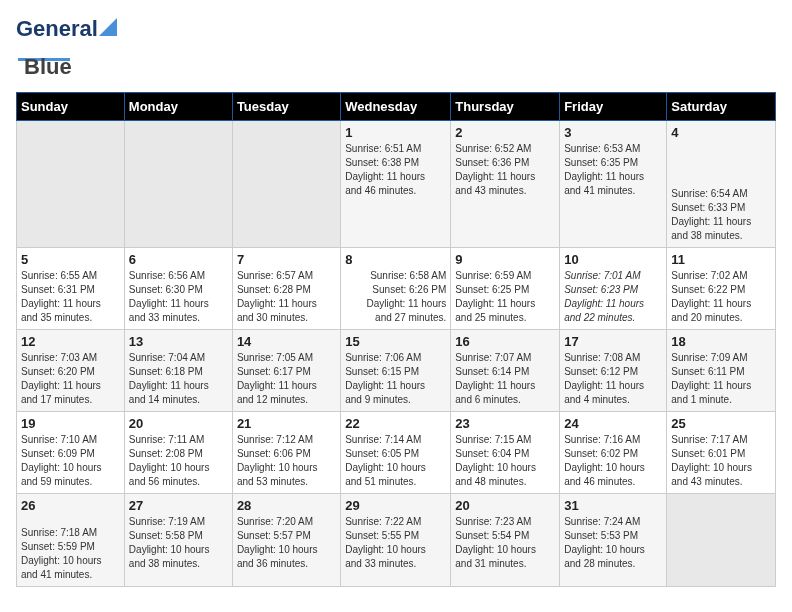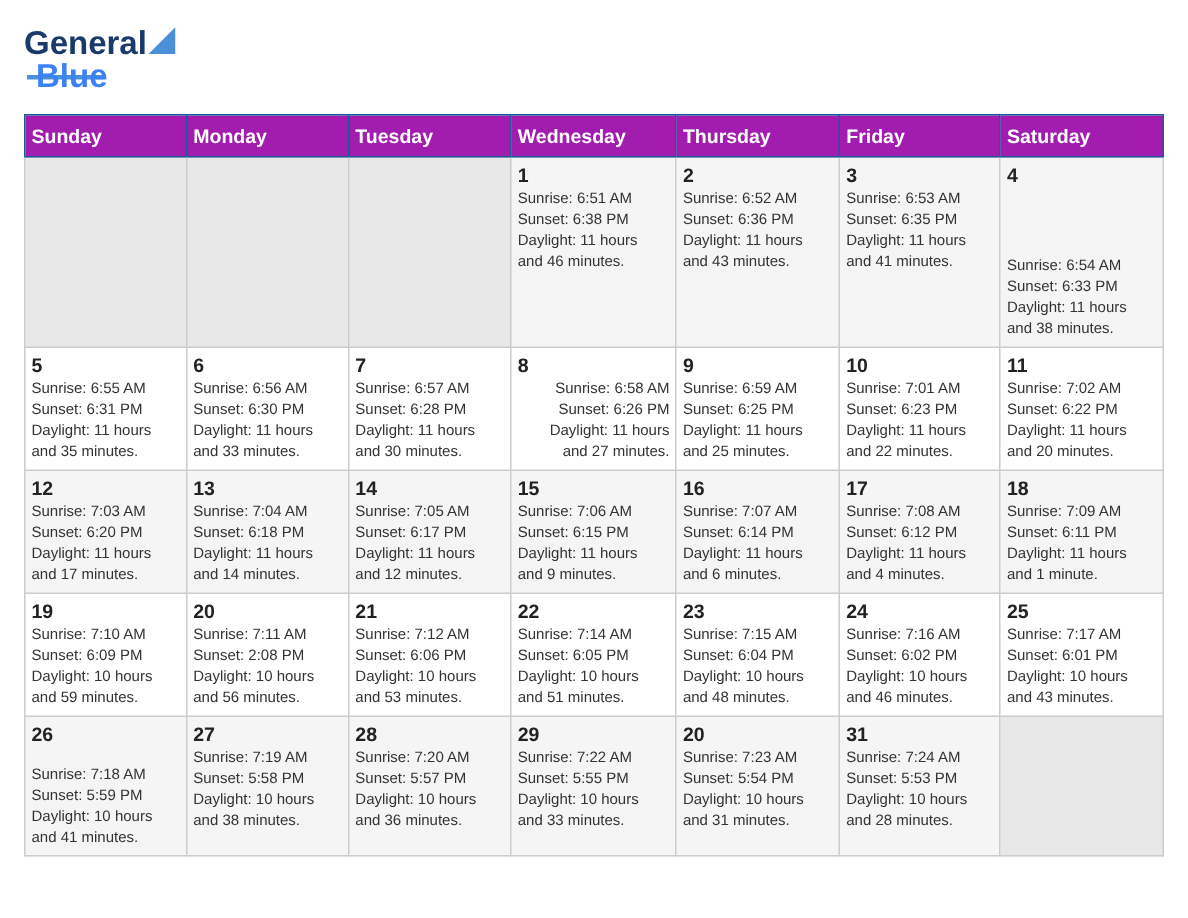--- a/index.html
+++ b/index.html
@@ -32,21 +32,21 @@
     .location {
       font-size: 16px;
       color: #333;
     }
     table {
       width: 100%;
       border-collapse: collapse;
       border: 1px solid #ccc;
     }
     thead tr th {
-      background: #a21caf;
+      background: #000000;
       color: #fff;
       font-size: 13px;
       font-weight: bold;
       padding: 6px 4px;
       text-align: left;
       border: 1px solid #1a5a9a;
     }
     tbody tr td {
       vertical-align: top;
       padding: 4px 4px;
@@ -84,21 +84,21 @@
 <div class="header">
   <div class="logo">
     <div style="display:flex; align-items:center;">
       <span style="font-size:22px; font-weight:bold; color:#1a3a6b;">General</span>
       <svg width="18" height="18" viewBox="0 0 18 18" style="margin-left:1px; margin-top:-4px;">
         <polygon points="0,18 18,18 18,0" fill="#4a90d9"></polygon>
       </svg>
     </div>
     <div style="display:flex; align-items:center; margin-top:-4px; padding-left:2px;">
       <div style="width:52px; height:3px; background:#4a90d9; margin-right:3px;"></div>
-      <span style="font-size:22px; font-weight:bold; color:#3b82f6; margin-left:-49px; margin-top:0px;">Blue</span>
+      <span style="font-size:22px; font-weight:bold; color:#404040; margin-left:-49px; margin-top:16px;">Blue</span>
     </div>
   </div>
   <div class="title-area">
     <div class="month-title"></div>
     <div class="location"></div>
   </div>
 </div>
 
 <table>
   <thead>
@@ -177,21 +177,21 @@
         </td>
         <td>
           <span class="day-number">9</span>
           <div class="cell-content" style="white-space: pre-wrap;">Sunrise: 6:59 AM
 Sunset: 6:25 PM
 Daylight: 11 hours
 and 25 minutes.</div>
         </td>
         <td>
           <span class="day-number">10</span>
-          <div class="cell-content" style="white-space: pre-wrap;">Sunrise: 7:01 AM
+          <div class="cell-content" style="white-space: pre-wrap; font-style: italic;">Sunrise: 7:01 AM
 Sunset: 6:23 PM
 Daylight: 11 hours
 and 22 minutes.</div>
         </td>
         <td>
           <span class="day-number">11</span>
           <div class="cell-content" style="white-space: pre-wrap;">Sunrise: 7:02 AM
 Sunset: 6:22 PM
 Daylight: 11 hours
 and 20 minutes.</div>

